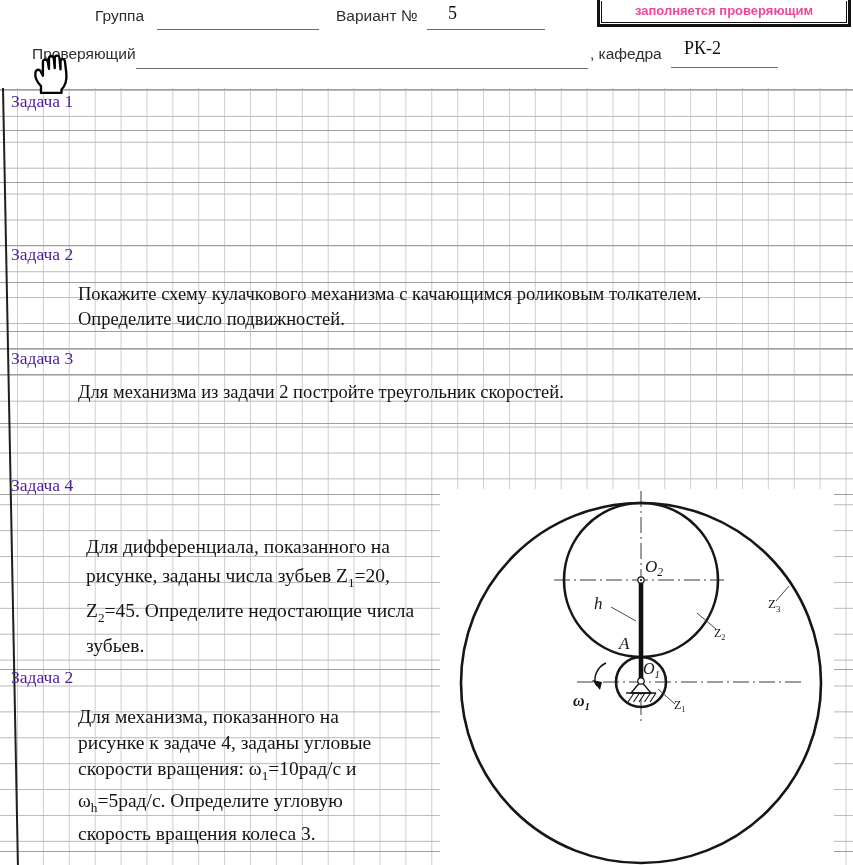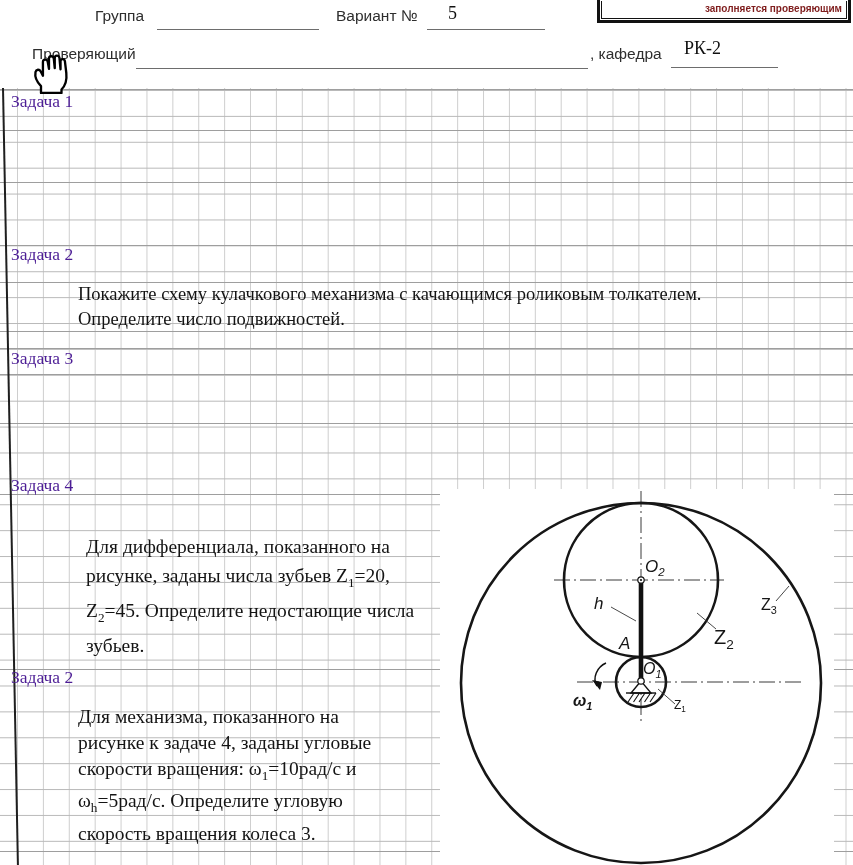--- a/index.html
+++ b/index.html
@@ -5,39 +5,39 @@
   html,body{margin:0;padding:0;background:#fff;}
   #page{position:relative;width:853px;height:865px;overflow:hidden;background:#fff;
         font-family:"Liberation Serif","DejaVu Serif",serif;color:#1c1c1c;}
   .sans{font-family:"Liberation Sans","DejaVu Sans",sans-serif;}
   .abs{position:absolute;}
   
   .formlabel{font-size:15.5px;color:#2e2e2e;white-space:nowrap;}
   .fillline{height:1px;background:#6d6d6d;}
   .handwrite{font-size:18px;color:#111;white-space:nowrap;}
   #rev-box{box-sizing:border-box;border:3px solid #111;border-top:none;padding:1px;background:#fff;}
-  #rev-box .inner{border:1px solid #111;border-top:none;padding:2px 4px 4px;text-align:right;
-                  font-weight:bold;font-size:10px;color:#7f1d1d;white-space:nowrap;}
+  #rev-box .inner{border:1px solid #111;border-top:none;padding:2px 4px 4px;text-align:center;
+                  font-weight:bold;font-size:13px;color:#ec4899;white-space:nowrap;}
   
   #grid{position:absolute;left:0;top:88px;width:853px;height:777px;
         background-image:
           linear-gradient(to bottom,#b9b9b9 1px,transparent 1px),
           linear-gradient(to right,#cecece 1px,transparent 1px);
         background-size:25.9px 25.9px;background-position:17px 2px;}
   .rule{position:absolute;left:0;width:853px;height:1px;background:#9e9e9e;}
   #left-border{position:absolute;left:2px;top:88px;width:2px;height:778px;background:#1f1f1f;
                transform:rotate(-1.1deg);transform-origin:0 0;}
   
   .task-title{position:absolute;font-size:17.5px;color:#4c1d95;white-space:nowrap;}
   .task-text{position:absolute;font-size:18.5px;line-height:24.7px;color:#141414;white-space:nowrap;}
   .task-text-sm{position:absolute;font-size:19.5px;color:#141414;white-space:nowrap;}
   sub{font-size:68%;}
   
   #diagram{position:absolute;left:440px;top:489px;width:394px;height:376px;background:#fff;}
-  .dlabel{position:absolute;font-family:Liberation Sans, sans-serif;color:#161616;white-space:nowrap;text-align:center;}
+  .dlabel{position:absolute;font-family:Liberation Serif, serif;color:#161616;white-space:nowrap;text-align:center;}
   .ital{font-style:italic;}
   
   #cursor{position:absolute;left:30px;top:50px;z-index:20;}
 </style>
 </head>
 <body>
 
 <div id="page">
 
   <div id="grid"></div>
@@ -71,20 +71,21 @@
   <span class="abs sans formlabel" style="left:590px;top:45px">, кафедра</span>
   <span class="abs handwrite" style="left:684px;top:38px">РК-2</span>
   <div class="abs fillline" style="left:671px;top:67px;width:107px"></div>
 
   <div class="task-title" style="left:11px;top:91px">Задача 1</div>
 
   <div class="task-title" style="left:11px;top:244px">Задача 2</div>
   <div class="task-text" style="left:78px;top:282px">Покажите схему кулачкового механизма с качающимся роликовым толкателем.<br>Определите число подвижностей.</div>
 
   <div class="task-title" style="left:11px;top:348px">Задача 3</div>
+  <div class="task-text" style="left:78px;top:380px">Для механизма из задачи 2 постройте треугольник скоростей.</div>
 
   <div class="task-title" style="left:11px;top:475px">Задача 4</div>
   <div class="task-text-sm" style="left:86px;top:533px;line-height:28.5px">Для дифференциала, показанного на<br>рисунке, заданы числа зубьев Z<sub>1</sub>=20,<br>Z<sub>2</sub>=45. Определите недостающие числа<br>зубьев.</div>
 
   <div class="task-title" style="left:11px;top:667px">Задача 2</div>
   <div class="task-text-sm" style="left:78px;top:704px;line-height:25.8px">Для механизма, показанного на<br>рисунке к задаче 4, заданы угловые<br>скорости вращения: ω<sub>1</sub>=10рад/с и<br>ω<sub>h</sub>=5рад/с. Определите угловую<br>скорость вращения колеса 3.</div>
 
   <div id="diagram">
     <svg width="394" height="376" viewBox="0 0 394 376">
 
@@ -115,22 +116,22 @@
       <line x1="210" y1="213" x2="216" y2="204" stroke="#111" stroke-width="1.1"></line>
 
       <circle cx="201" cy="91" r="3.2" fill="#fff" stroke="#111" stroke-width="1.2"></circle>
       <circle cx="201" cy="91" r="1.1" fill="#111"></circle>
       <circle cx="201" cy="192" r="3.2" fill="#fff" stroke="#111" stroke-width="1.2"></circle>
     </svg>
     <div class="dlabel ital" style="left:205px;top:68px;font-size:17px">O<sub>2</sub></div>
     <div class="dlabel ital" style="left:203px;top:171px;font-size:16px">O<sub>1</sub></div>
     <div class="dlabel ital" style="left:154px;top:105px;font-size:17px">h</div>
     <div class="dlabel ital" style="left:179px;top:145px;font-size:17px">A</div>
-    <div class="dlabel" style="left:274px;top:137px;font-size:20px">Z<sub>2</sub></div>
-    <div class="dlabel" style="left:321px;top:107px;font-size:16px">Z<sub>3</sub></div>
+    <div class="dlabel" style="left:274px;top:137px;font-size:12px">Z<sub>2</sub></div>
+    <div class="dlabel" style="left:328px;top:107px;font-size:13px">Z<sub>3</sub></div>
     <div class="dlabel" style="left:234px;top:209px;font-size:12px">Z<sub>1</sub></div>
     <div class="dlabel ital" style="left:133px;top:203px;font-size:16px;font-weight:bold">ω<sub>1</sub></div>
   </div>
 
   <div id="cursor">
     <svg width="44" height="46" viewBox="0 0 32 33">
       <path d="M8 31 V26 C5.2 23.2 3.4 19 4 15.8 C4.5 13.7 6.8 13.6 7.8 15.4 L9.4 18.5 V8.5 C9.4 6.3 12.4 6.1 12.9 8.3 L13.8 13.5 V6 C13.8 3.8 16.8 3.7 17.3 5.9 L18 13 V5.5 C18 3.4 20.9 3.3 21.4 5.4 L22.2 13.8 V8 C22.2 6 25 5.9 25.4 8 L26.4 16.5 C27 22 25.4 26 22.9 28.5 V31 Z" fill="#fff" stroke="#000" stroke-width="1.7" stroke-linejoin="round"></path>
     </svg>
   </div>
 

